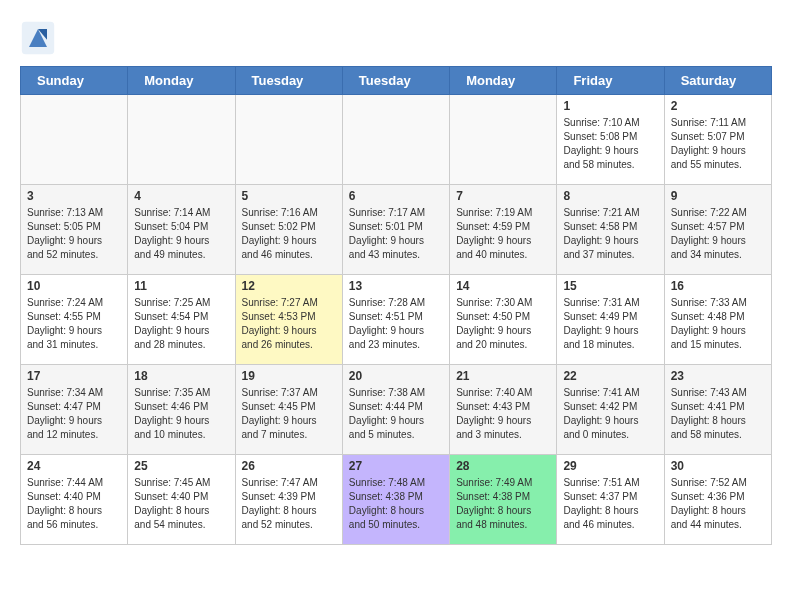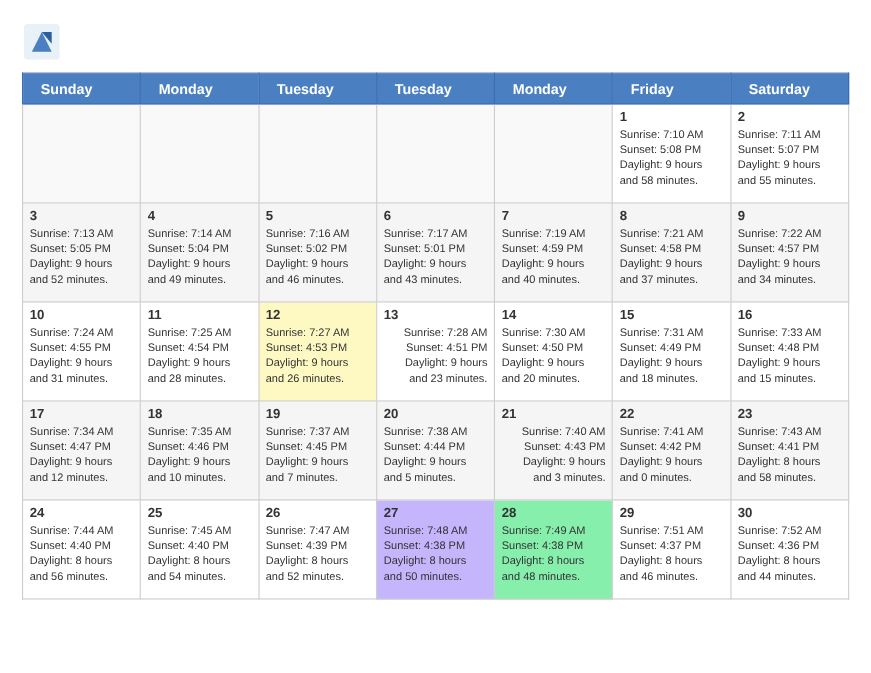--- a/index.html
+++ b/index.html
@@ -197,21 +197,21 @@
 Daylight: 9 hours and 28 minutes.</div>
         </td>
         <td style="background: #fef9c3; margin-left: 16px;">
           <span class="day-number">12</span>
           <div class="day-info" style="white-space: pre-line;">Sunrise: 7:27 AM
 Sunset: 4:53 PM
 Daylight: 9 hours and 26 minutes.</div>
         </td>
         <td style="background: rgb(255, 255, 255);">
           <span class="day-number">13</span>
-          <div class="day-info" style="white-space: pre-line; text-align: right;">Sunrise: 7:28 AM
+          <div class="day-info" style="white-space: pre-line;">Sunrise: 7:28 AM
 Sunset: 4:51 PM
 Daylight: 9 hours and 23 minutes.</div>
         </td>
         <td style="background: rgb(255, 255, 255);">
           <span class="day-number">14</span>
           <div class="day-info" style="white-space: pre-line;">Sunrise: 7:30 AM
 Sunset: 4:50 PM
 Daylight: 9 hours and 20 minutes.</div>
         </td>
         <td style="background: rgb(255, 255, 255);">
@@ -247,21 +247,21 @@
 Daylight: 9 hours and 7 minutes.</div>
         </td>
         <td style="background: rgb(245, 245, 245);">
           <span class="day-number">20</span>
           <div class="day-info" style="white-space: pre-line;">Sunrise: 7:38 AM
 Sunset: 4:44 PM
 Daylight: 9 hours and 5 minutes.</div>
         </td>
         <td style="background: rgb(245, 245, 245); margin-left: 10px;">
           <span class="day-number">21</span>
-          <div class="day-info" style="white-space: pre-line; text-align: right;">Sunrise: 7:40 AM
+          <div class="day-info" style="white-space: pre-line;">Sunrise: 7:40 AM
 Sunset: 4:43 PM
 Daylight: 9 hours and 3 minutes.</div>
         </td>
         <td style="background: rgb(245, 245, 245);">
           <span class="day-number">22</span>
           <div class="day-info" style="white-space: pre-line;">Sunrise: 7:41 AM
 Sunset: 4:42 PM
 Daylight: 9 hours and 0 minutes.</div>
         </td>
         <td style="background: rgb(245, 245, 245);">

